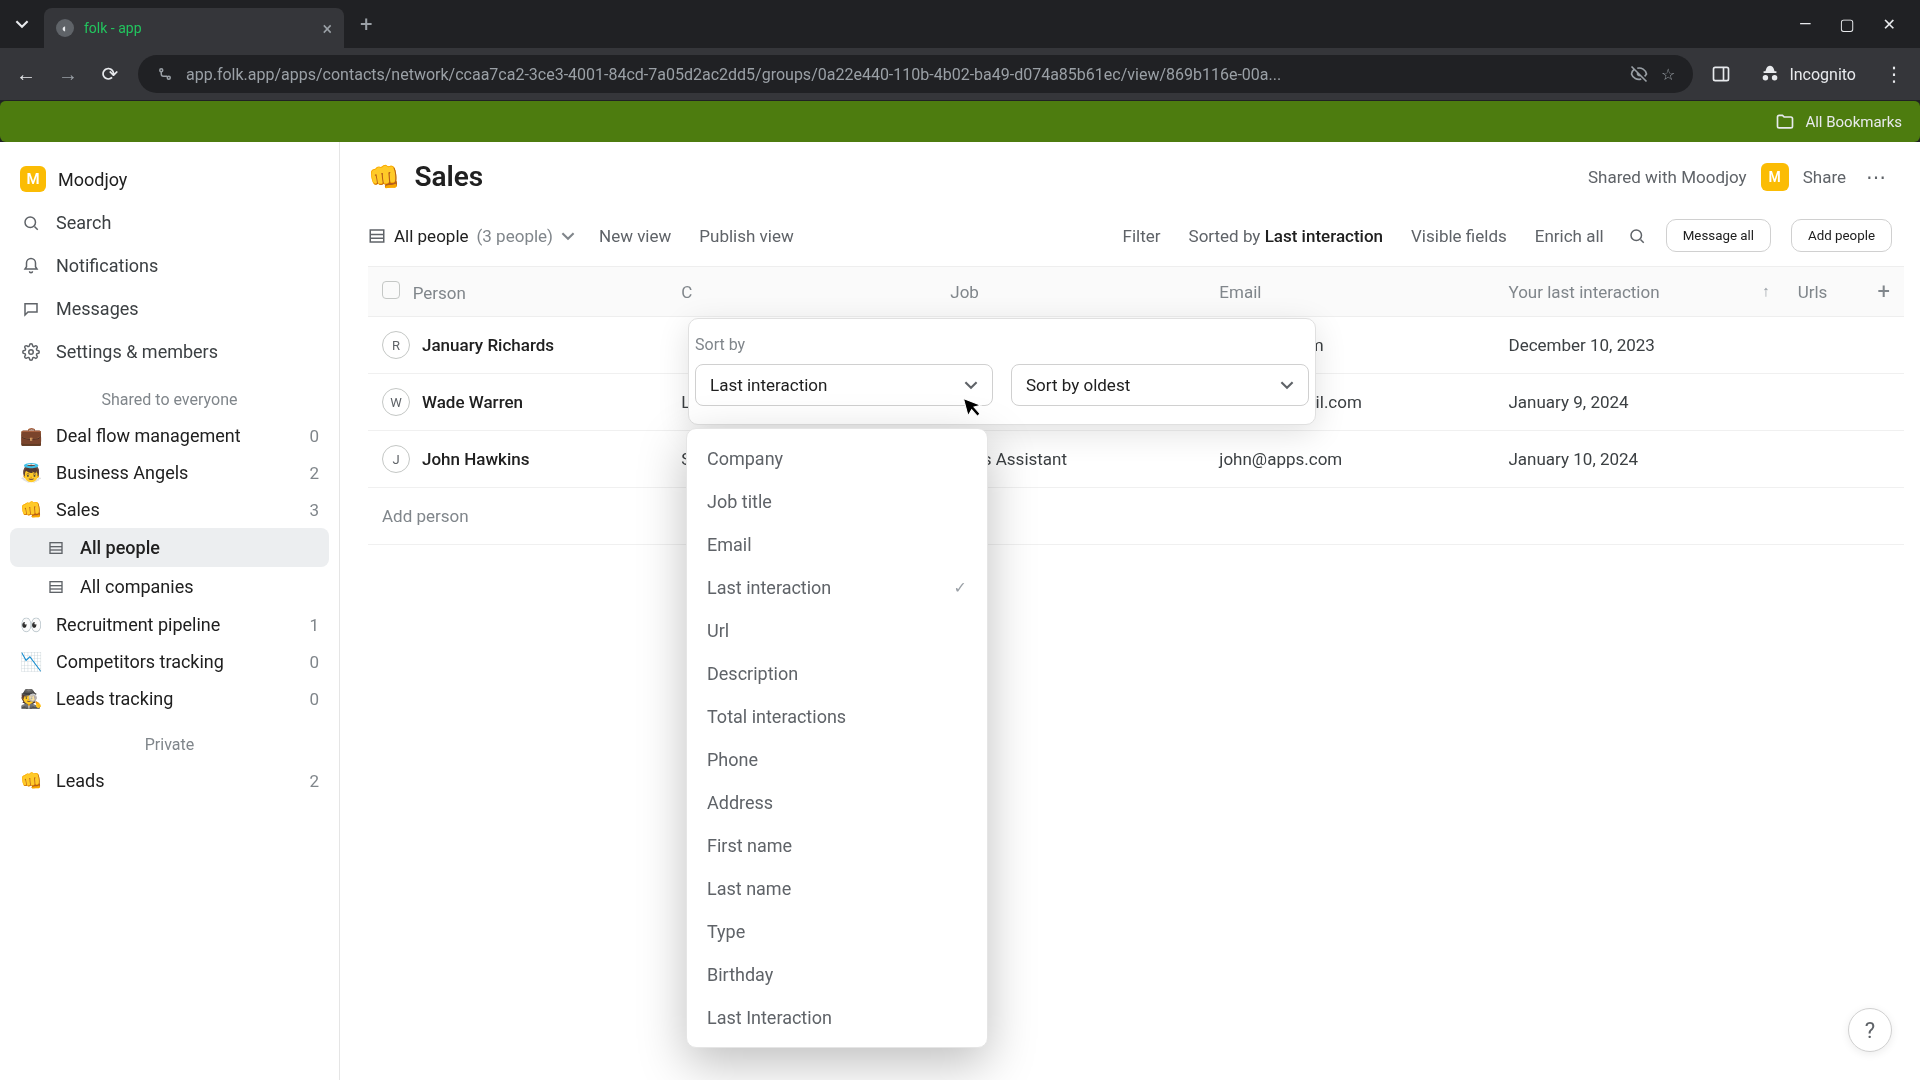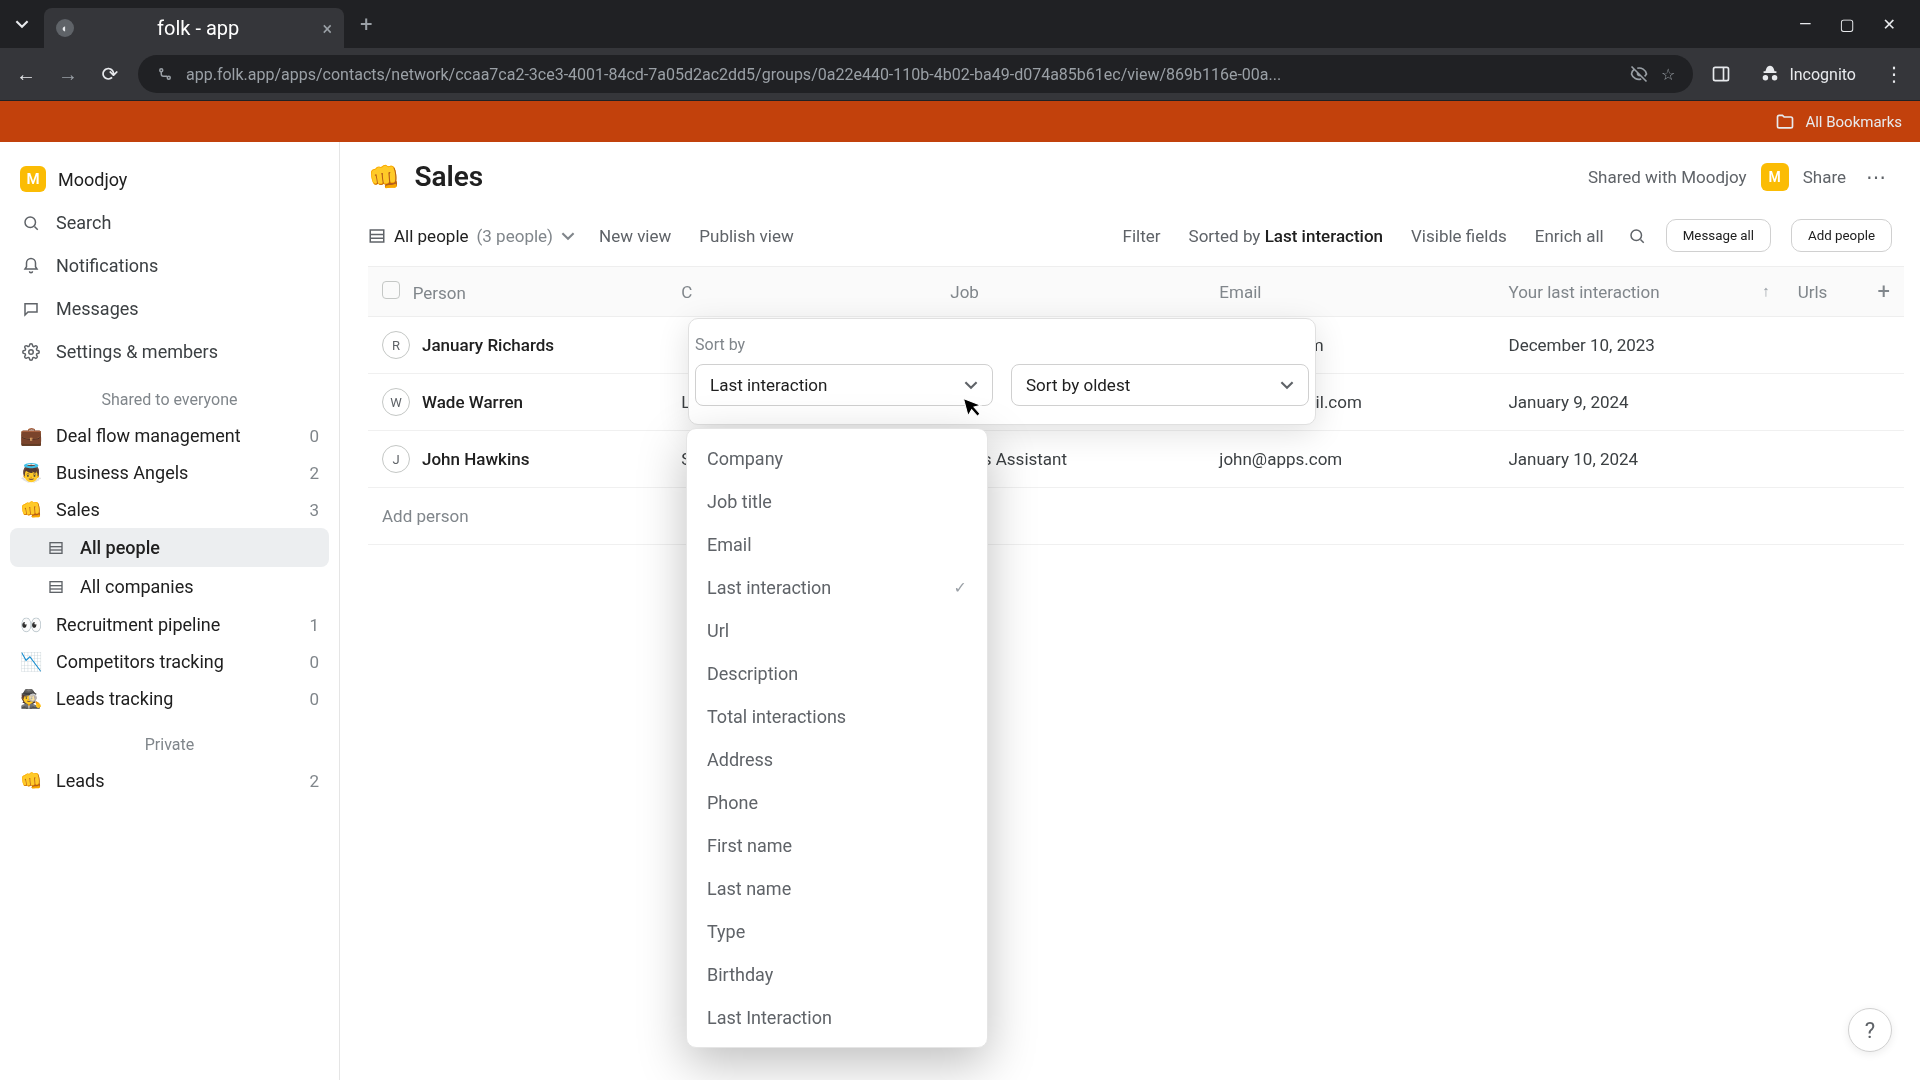--- a/index.html
+++ b/index.html
@@ -4,31 +4,31 @@
 <style>
 * { margin: 0; padding: 0; box-sizing: border-box; font-family: -apple-system, BlinkMacSystemFont, "Segoe UI", Roboto, sans-serif; }
 html, body { width: 1920px; height: 1080px; overflow: hidden; background: #fff; }
 
 
 .browser-chrome { background: #202124; color: #e8eaed; }
 .tab-bar { display: flex; align-items: center; height: 48px; padding: 0 8px; gap: 8px; }
 .tab-dropdown { width: 28px; height: 28px; display:flex; align-items:center; justify-content:center; border-radius:4px; }
 .tab { display:flex; align-items:center; gap:10px; background:#35363a; padding:8px 12px; border-radius:8px 8px 0 0; height:40px; margin-top:8px; width:300px; position:relative; }
 .tab-favicon { width:18px; height:18px; border-radius:50%; background:#5f6368; display:flex; align-items:center; justify-content:center; font-size:11px;}
-.tab-title { font-size:20px; color:#ffffff; flex:1; white-space:nowrap; overflow:hidden;text-align:center; }
+.tab-title { font-size:14px; color:#22c55e; flex:1; white-space:nowrap; overflow:hidden; }
 .tab-close { font-size:18px; color:#9aa0a6; }
 .new-tab { font-size:22px; color:#9aa0a6; padding:0 8px; }
 .win-controls { margin-left:auto; display:flex; gap:28px; padding-right:16px; font-size:16px; color:#e8eaed;}
 .addr-bar { display:flex; align-items:center; height:52px; padding:0 12px; gap:14px; background:#35363a; }
 .nav-icon { width:28px; height:28px; display:flex; align-items:center; justify-content:center; color:#9aa0a6; font-size:20px;}
 .nav-icon.active { color:#e8eaed; }
 .url-field { flex:1; background:#202124; border-radius:24px; height:38px; display:flex; align-items:center; padding:0 18px; gap:12px; color:#9aa0a6; font-size:16px;}
 .url-text { flex:1; white-space:nowrap; overflow:hidden; }
 .incog { display:flex; align-items:center; gap:8px; color:#e8eaed; font-size:16px; padding:0 10px;}
-.bookmarks-bar { height:42px; background:#c2410c; border-top:1px solid #202124; display:flex; align-items:center; justify-content:flex-end; padding:0 18px; gap:10px; color:#e8eaed; font-size:15px;}
+.bookmarks-bar { height:42px; background:#4d7c0f; border-top:1px solid #202124; display:flex; align-items:center; justify-content:flex-end; padding:0 18px; gap:10px; color:#e8eaed; font-size:15px;border-radius:6px;}
 
 
 .app { display:flex; height: calc(1080px - 48px - 52px - 42px); background:#fff; color:#202020; }
 .sidebar { width:340px; border-right:1px solid #e5e5e5; padding:16px 10px; display:flex; flex-direction:column; gap:2px; font-size:18px;}
 .ws-row { display:flex; align-items:center; gap:12px; padding:8px 10px; border-radius:8px; }
 .ws-badge { width:26px; height:26px; background:#fbbc04; color:#fff; border-radius:6px; display:flex; align-items:center; justify-content:center; font-weight:600; font-size:15px;}
 .side-item { display:flex; align-items:center; gap:14px; padding:10px 10px; border-radius:8px; color:#3c4043; }
 .side-item .icn { width:22px; display:flex; justify-content:center; color:#5f6368; font-size:18px;}
 .section-label { font-size:16px; color:#80868b; padding:16px 10px 6px;text-align:center; }
 .group-item { display:flex; align-items:center; gap:12px; padding:8px 10px; border-radius:8px; }
@@ -424,25 +424,25 @@
   </div>
       <div class="dd-item">
     <span>Description</span>
 
   </div>
       <div class="dd-item">
     <span>Total interactions</span>
 
   </div>
       <div class="dd-item">
+    <span>Phone</span>
+
+  </div>
+      <div class="dd-item">
     <span>Address</span>
-
-  </div>
-      <div class="dd-item">
-    <span>Phone</span>
 
   </div>
       <div class="dd-item">
     <span>First name</span>
 
   </div>
       <div class="dd-item">
     <span>Last name</span>
 
   </div>

